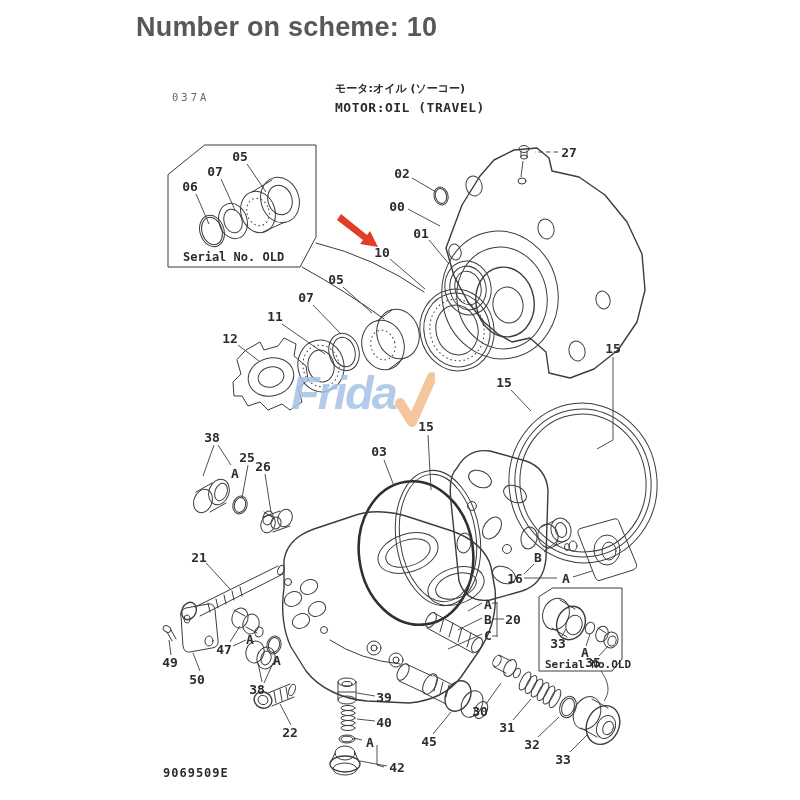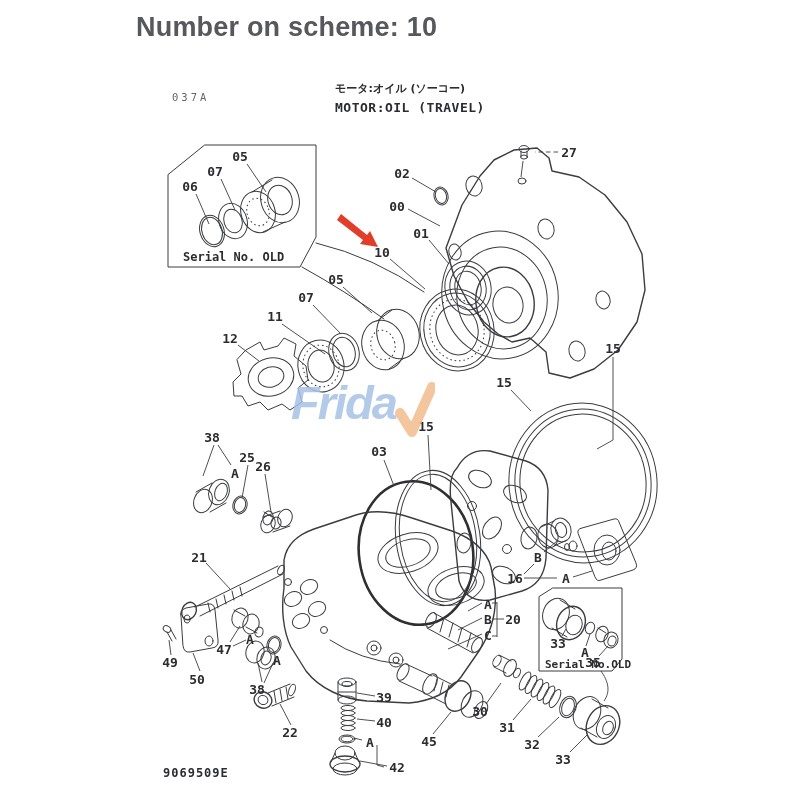--- a/index.html
+++ b/index.html
@@ -17,21 +17,21 @@
   .leader.dashed{stroke-dasharray:4.5,3;}
   .plabel{font-family:"DejaVu Sans Mono",monospace;font-weight:bold;font-size:13px;
           fill:#2b2c2f;text-anchor:middle;dominant-baseline:middle;}
   .cap{font-family:"DejaVu Sans Mono",monospace;font-weight:bold;font-size:12px;fill:#2b2c2f;}
   .cap.small{font-size:11px;}
   .ref{font-family:"DejaVu Sans Mono",monospace;font-size:10.5px;fill:#63656e;letter-spacing:3px;}
   .jp{font-family:"DejaVu Sans",sans-serif;font-size:11px;fill:#2b2c2f;font-weight:bold;}
   .en{font-family:"DejaVu Sans Mono",monospace;font-size:13px;font-weight:bold;fill:#2b2c2f;letter-spacing:0.5px;}
   .doc{font-family:"DejaVu Sans Mono",monospace;font-size:12px;font-weight:bold;fill:#2b2c2f;letter-spacing:1px;}
   
-  .watermark{position:absolute;left:291px;top:376px;display:flex;align-items:flex-start;
+  .watermark{position:absolute;left:291px;top:366px;display:flex;align-items:flex-start;
       opacity:.85;pointer-events:none;justify-content:flex-end;}
   .wm-txt{font-family:"Liberation Sans",sans-serif;font-weight:bold;font-style:italic;
       font-size:47px;line-height:54px;letter-spacing:-2px;color:#a6c1e6;}
   .wm-check{margin:6px -3px 0 -1px;}
 </style>
 </head>
 <body>
 
 <h1 class="page-title">Number on scheme: 10</h1>
 

